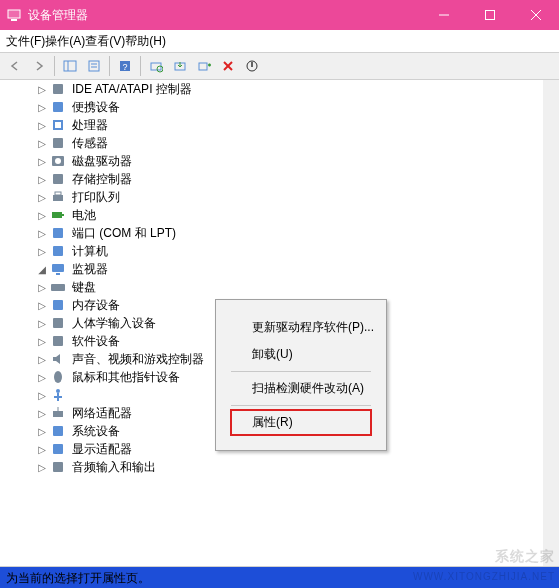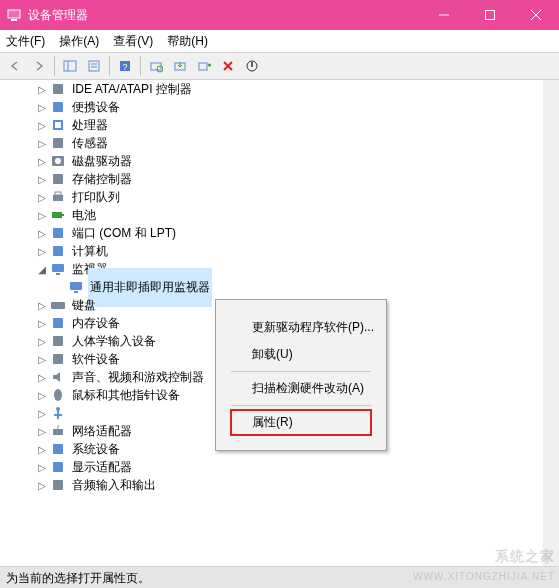--- a/index.html
+++ b/index.html
@@ -6,40 +6,40 @@
 body { width: 559px; height: 588px; background: #fff; position: relative; overflow: hidden; }
 
 .titlebar { height: 30px; background: #ec4899; display: flex; align-items: center; color: #fff; font-size: 12px; }
 .title-icon { width: 16px; height: 16px; margin: 0 6px; }
 .title-text { flex: 1; }
 .win-btns { display: flex; }
 .win-btn { width: 46px; height: 30px; display: flex; align-items: center; justify-content: center; font-size: 10px; color: #fff; }
 .win-btn.close { background: rgba(232,17,35,0); }
 .win-btn svg { stroke: #fff; fill: none; }
 
-.menubar { height: 22px; background: #fff; display: flex; align-items: center; padding: 0 6px; font-size: 12px; gap: 14px; }
+.menubar { height: 22px; background: #fff; display: flex; align-items: center; padding: 0 6px; font-size: 12px; }
 .menubar span { cursor: default; }
 
 .toolbar { height: 28px; background: #f0f0f0; border-top: 1px solid #d0d0d0; border-bottom: 1px solid #d0d0d0; display: flex; align-items: center; padding: 0 4px; gap: 2px; }
 .tb-btn { width: 22px; height: 22px; display: flex; align-items: center; justify-content: center; border: 1px solid transparent; }
 .tb-sep { width: 1px; height: 20px; background: #c0c0c0; margin: 0 2px; }
 
 .tree { position: absolute; top: 80px; left: 16px; right: 16px; bottom: 24px; overflow: auto; font-size: 12px; }
 .tree-row { display: flex; align-items: center; height: 18px; white-space: nowrap; }
 .expander { width: 16px; height: 16px; display: flex; align-items: center; justify-content: center; font-size: 10px; color: #666; }
 .device-icon { width: 16px; height: 16px; margin-right: 4px; display: inline-flex; align-items: center; justify-content: center; }
 .label { padding: 11px 2px; }
 .row-selected .label { background: #cde8ff; }
 
 .ctx-menu { position: absolute; background: #f2f2f2; border: 1px solid #a0a0a0; box-shadow: 2px 2px 3px rgba(0,0,0,0.25); font-size: 12px; padding: 14px; }
 .ctx-item { padding: 5px 20px 5px 22px; white-space: nowrap; }
 .ctx-sep { height: 1px; background: #c8c8c8; margin: 3px 1px; }
 .ctx-highlight { border: 2px solid #d22; padding: 3px 18px 3px 20px; }
 
-.statusbar { position: absolute; bottom: 0; left: 0; right: 0; height: 22px; background: #e5e5e5; border-top: 1px solid #d0d0d0; font-size: 12px; padding: 3px 6px; }
+.statusbar { position: absolute; bottom: 0; left: 0; right: 0; height: 22px; background: #1d4ed8; border-top: 1px solid #d0d0d0; font-size: 12px; padding: 3px 6px; }
 
 .watermark { position: absolute; right: 4px; bottom: 22px; font-size: 14px; color: rgba(0,0,0,0.15); font-weight: bold; letter-spacing: 1px; }
 .watermark-en { position: absolute; right: 4px; bottom: 6px; font-size: 10px; color: rgba(0,0,0,0.15); letter-spacing: 1px; }
 
 .scrollbar-v { position: absolute; top: 80px; right: 0; width: 16px; bottom: 22px; background: #f0f0f0; }
 </style>
 </head>
 <body>
 
 <div class="titlebar">
@@ -239,30 +239,20 @@
     </div>
     <div class="tree-row" style="padding-left: 18px;">
       <span class="expander">◢</span>
       <span class="device-icon">
         <svg width="16" height="16" viewBox="0 0 16 16">
           <rect x="2" y="3" width="12" height="8" fill="#5a8fd6" rx="1"></rect>
           <rect x="6" y="12" width="4" height="2" fill="#5a8fd6"></rect>
         </svg>
       </span>
       <span class="label">监视器</span>
-    </div>
-    <div class="tree-row row-selected" style="padding-left: 36px;">
-      <span class="expander"></span>
-      <span class="device-icon">
-        <svg width="16" height="16" viewBox="0 0 16 16">
-          <rect x="2" y="3" width="12" height="8" fill="#5a8fd6" rx="1"></rect>
-          <rect x="6" y="12" width="4" height="2" fill="#5a8fd6"></rect>
-        </svg>
-      </span>
-      <span class="label">通用非即插即用监视器</span>
     </div>
     <div class="tree-row" style="padding-left: 18px;">
       <span class="expander">▷</span>
       <span class="device-icon">
         <svg width="16" height="16" viewBox="0 0 16 16">
           <rect x="1" y="5" width="14" height="7" fill="#7a8a9a" rx="1"></rect>
         </svg>
       </span>
       <span class="label">键盘</span>
     </div>

